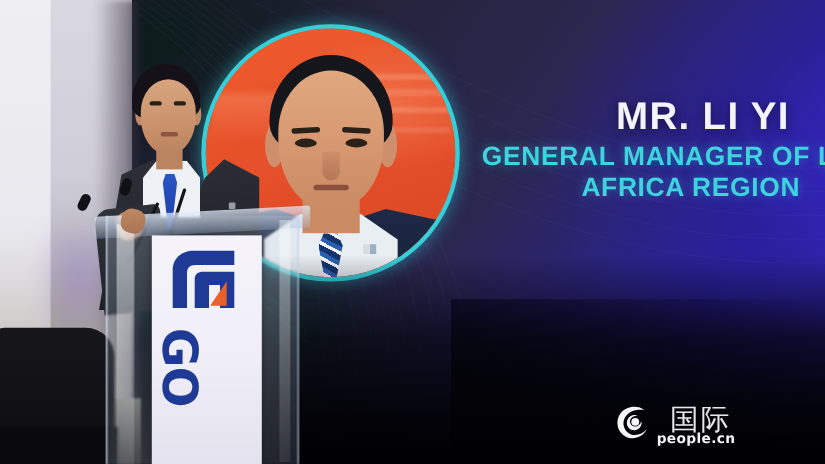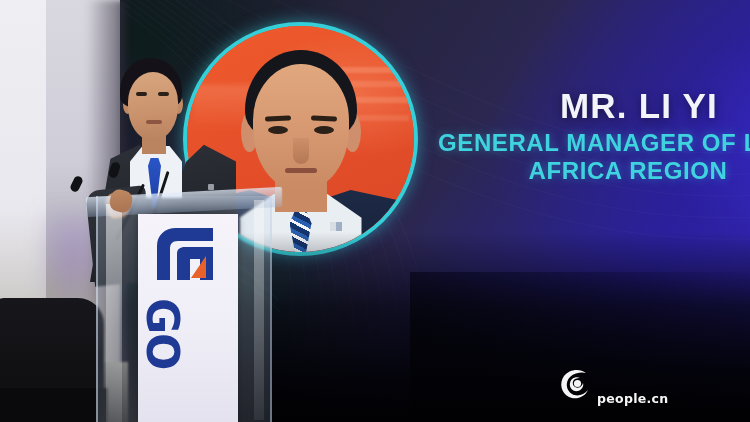--- a/index.html
+++ b/index.html
@@ -436,15 +436,16 @@
         <path d="M18 1 A17 17 0 1 0 18 35 A17 17 0 1 0 18 1 Z
                  M18 5.5 A12.5 12.5 0 1 1 18 30.5 A12.5 12.5 0 1 1 18 5.5 Z" fill="#ffffff" opacity="0"></path>
         <path d="M30 7 C24 2 13 3 8 10 C3 17 5 27 13 31 C20 34.5 29 31 32 24
                  C28 29 21 31 16 28 C10 24.5 9 16 14 11 C19 6 27 6 30 7 Z" fill="#ffffff"></path>
         <path d="M24 12 C20 10 15 12 14 17 C13 22 17 26 22 25 C26 24 28 20 27 17
                  C26 21 22 23 19 21 C16 19 16 15 19 13 C21 12 23 12 24 12 Z" fill="#ffffff"></path>
         <circle cx="21.5" cy="17.5" r="3.6" fill="#ffffff"></circle>
       </svg>
     </div>
     <div class="wm-sub">people.cn</div>
+    <div class="wm-intl">国际</div>
   </div>
 
 </div>
 
 </body></html>

